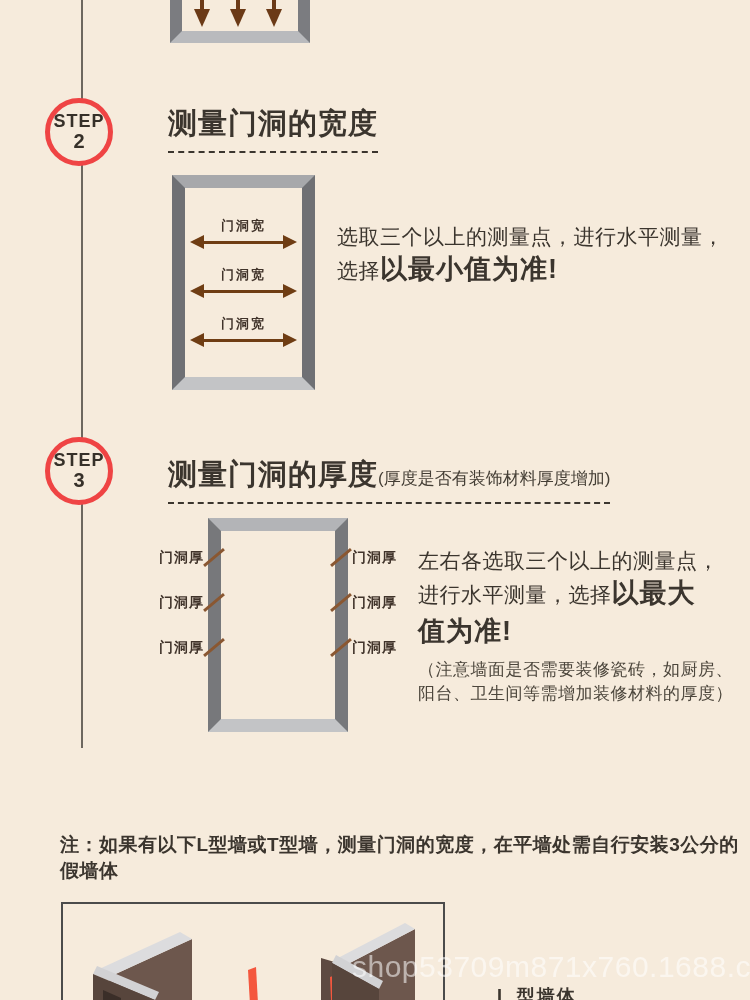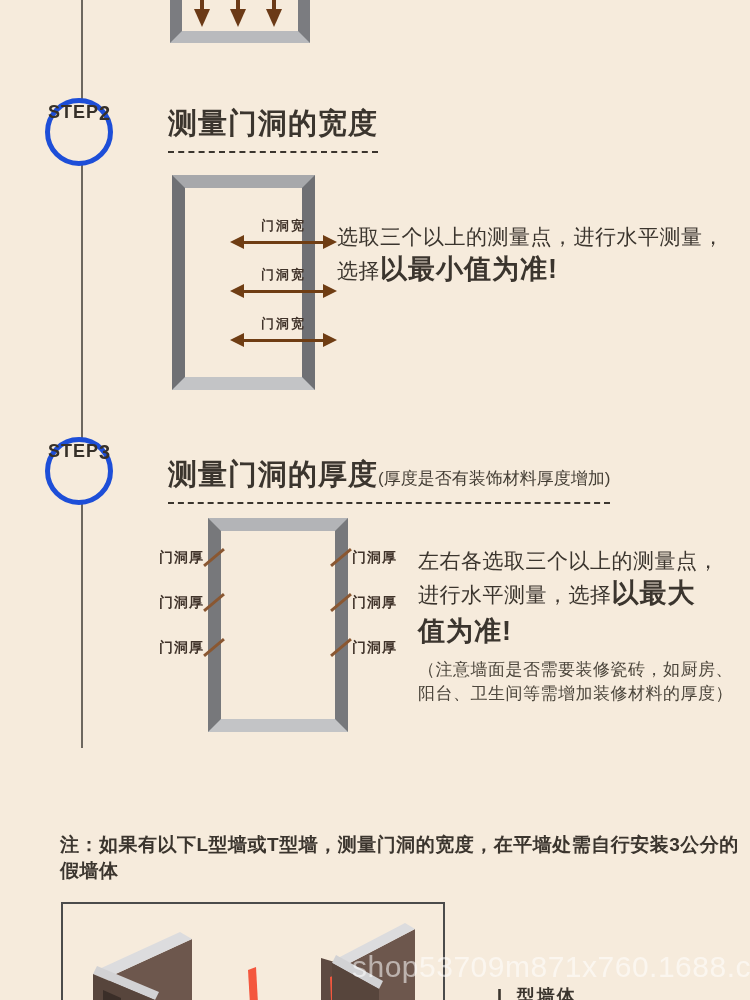--- a/index.html
+++ b/index.html
@@ -16,23 +16,23 @@
              border:12px solid;border-top:0;
              border-left-color:#7b7c80;border-right-color:#7b7c80;
              border-bottom-color:#b9babd;}
   .t-arrow{position:absolute;top:0;width:16px;height:28px;}
   .t-shaft{position:absolute;left:6px;top:0;width:4px;height:11px;background:#6b3a17;}
   .t-head{position:absolute;left:0;top:9px;width:0;height:0;
           border-left:8px solid transparent;border-right:8px solid transparent;
           border-top:18px solid #6b3a17;}
 
   
-  .badge{position:absolute;left:45px;width:58px;height:58px;border:5px solid #1d4ed8;
-         border-radius:50%;background:#f6ebdc;display:flex;flex-direction:row;
-         align-items:flex-start;justify-content:center;z-index:2;}
+  .badge{position:absolute;left:45px;width:58px;height:58px;border:5px solid #ef4444;
+         border-radius:50%;background:#f6ebdc;display:flex;flex-direction:column;
+         align-items:center;justify-content:center;z-index:2;}
   .badge .b1{font-size:18px;font-weight:bold;letter-spacing:1px;line-height:19px;color:#363029;}
   .badge .b2{font-size:20px;font-weight:bold;line-height:21px;color:#363029;}
   .badge2{top:98px;}
   .badge3{top:437px;}
 
   
   .title-wrap{position:absolute;left:168px;border-bottom:2px dashed #3b352e;
               padding-bottom:7px;white-space:nowrap;}
   .title-wrap .big{font-size:29px;font-weight:bold;letter-spacing:1px;color:#3b352e;}
   .title-wrap .small{font-size:17px;font-weight:400;color:#443e35;}
@@ -42,21 +42,21 @@
   
   .frame{position:absolute;border:13px solid;}
   .frame2{left:172px;top:175px;width:117px;height:189px;
           border-top-color:#a7a8ab;border-left-color:#6f7074;
           border-right-color:#6f7074;border-bottom-color:#c3c4c6;}
   .frame3{left:208px;top:518px;width:114px;height:188px;
           border-top-color:#b3b4b7;border-left-color:#77787b;
           border-right-color:#77787b;border-bottom-color:#c3c4c6;}
 
   
-  .w-row{position:absolute;left:186px;width:115px;text-align:center;padding-left:40px;}
+  .w-row{position:absolute;left:186px;width:115px;text-align:center;}
   .w-label{font-size:13px;font-weight:bold;letter-spacing:2px;color:#40332a;height:17px;}
   .w-arrow{position:relative;height:15px;margin:1px 4px 0 4px;}
   .w-shaft{position:absolute;left:9px;right:9px;top:6px;height:3px;background:#6f3d13;}
   .w-head{position:absolute;top:0;width:0;height:0;
           border-top:7px solid transparent;border-bottom:7px solid transparent;}
   .w-head.l{left:0;border-right:14px solid #6f3d13;}
   .w-head.r{right:0;border-left:14px solid #6f3d13;}
 
   
   .th-label{position:absolute;font-size:14px;font-weight:bold;letter-spacing:1px;

